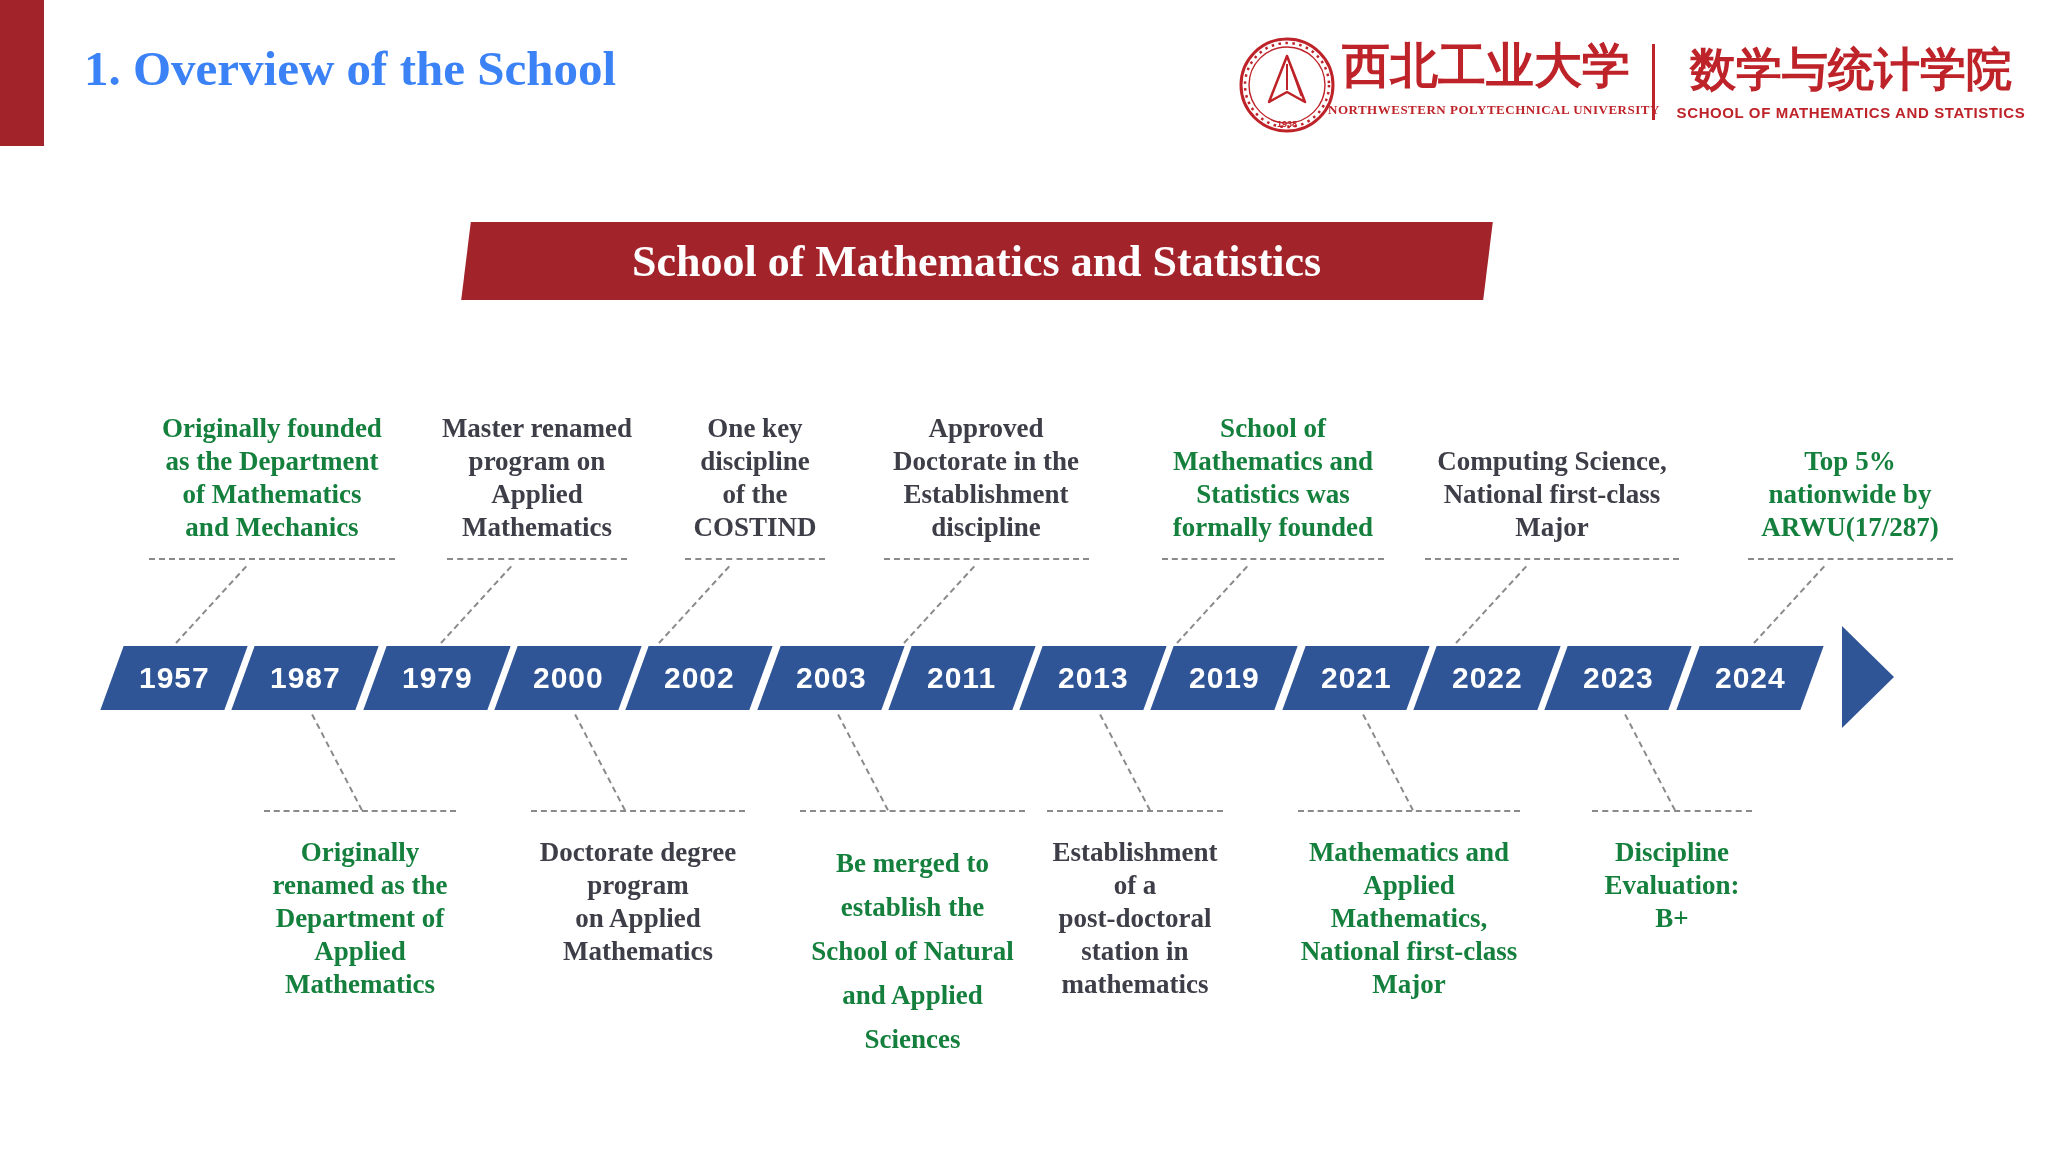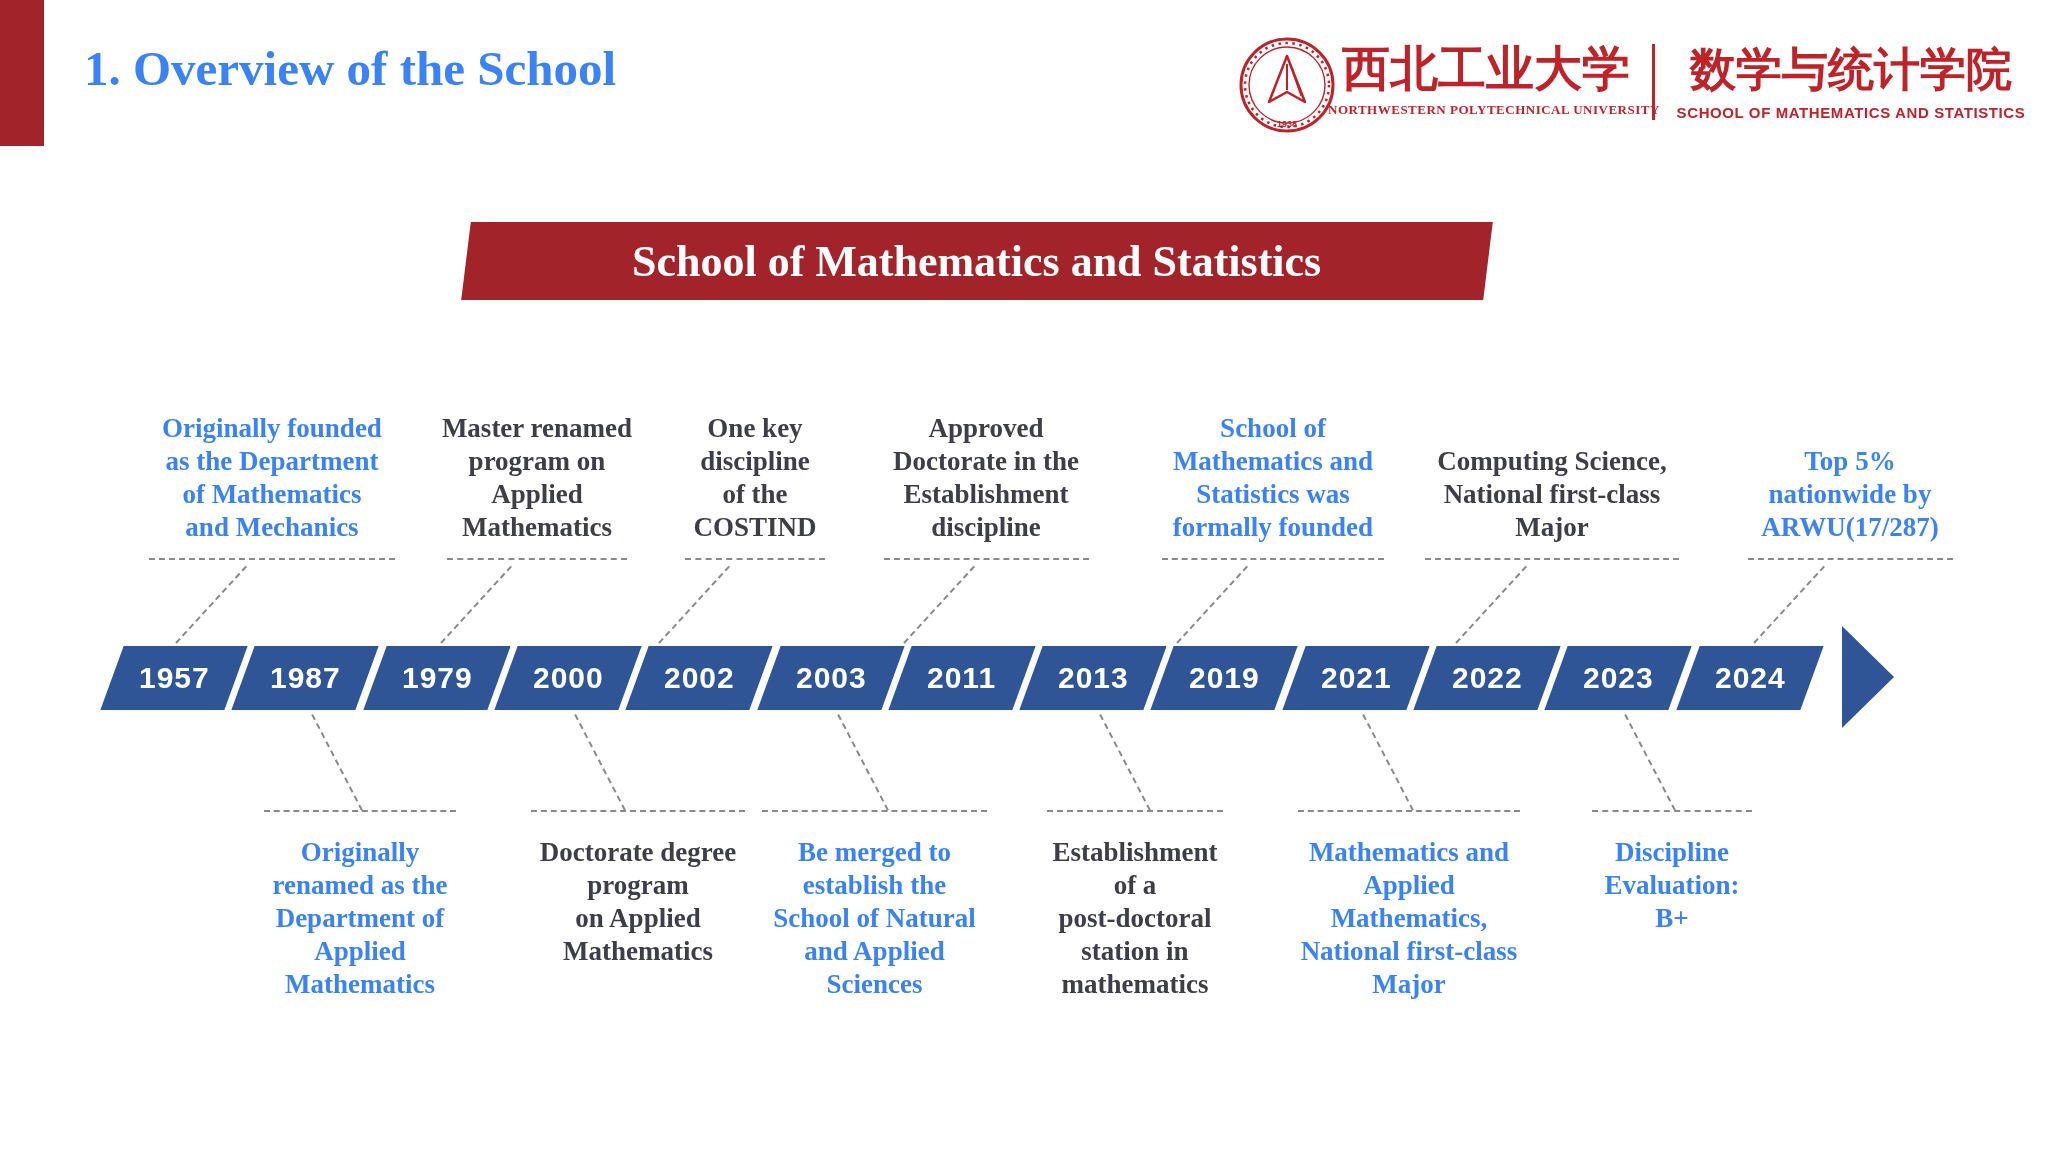--- a/index.html
+++ b/index.html
@@ -10,21 +10,21 @@
   
   .accent-bar{position:absolute;left:0;top:0;width:44px;height:146px;background:#A3232B;}
   
   .slide-title{
     position:absolute;left:84px;top:40px;font-size:49px;font-weight:bold;
     color:#3b82f6;letter-spacing:0px;white-space:nowrap;
   }
   
   .seal{position:absolute;left:1238px;top:36px;width:98px;height:98px;}
   .univ-cn{position:absolute;left:1340px;top:40px;width:292px;height:58px;
-    font-family:Liberation Sans, sans-serif;font-size:48px;font-weight:bold;color:#BE2329;
+    font-family:Liberation Mono, monospace;font-size:48px;font-weight:bold;color:#BE2329;
     text-align:center;line-height:58px;white-space:nowrap;overflow:hidden;}
   .univ-en{position:absolute;left:1328px;top:102px;width:316px;text-align:center;
     font-family:"Liberation Serif",serif;font-size:13px;font-weight:bold;color:#BE2329;
     letter-spacing:0.5px;white-space:nowrap;}
   .logo-divider{position:absolute;left:1652px;top:44px;width:3px;height:76px;background:#BE2329;}
   .school-cn{position:absolute;left:1668px;top:38px;width:366px;height:62px;
     font-family:"DejaVu Sans",sans-serif;font-size:46px;font-weight:bold;color:#BE2329;
     text-align:center;line-height:62px;white-space:nowrap;overflow:hidden;}
   .school-en{position:absolute;left:1660px;top:104px;width:382px;text-align:center;
     font-family:"Liberation Sans",sans-serif;font-size:15px;font-weight:bold;color:#BE2329;
@@ -53,21 +53,21 @@
     border-left:52px solid #2F5597;
   }
   
   .event{
     position:absolute;display:flex;flex-direction:column;text-align:center;
     font-weight:bold;font-size:27px;line-height:33px;font-family:"Liberation Serif",serif;
   }
   .event.above{top:376px;height:184px;justify-content:flex-end;}
   .event.below{top:810px;justify-content:center;}
   .event .line{white-space:nowrap;}
-  .event.red .line{color:#3b82f6;}
+  .event.red .line{color:#15803d;}
   .event.dark .line{color:#3E3E48;}
   .dash-rule{border-top:2px dashed #8a8a8a;width:82%;margin:14px auto 0 auto;}
   .event.below .dash-rule{margin:0 auto 24px auto;}
   .connector{
     position:absolute;height:0;border-top:2px dashed #8a8a8a;transform-origin:0 0;
   }
 </style>
 </head>
 <body>
 
@@ -200,21 +200,21 @@
       </div>
       <div class="connector" style="left: 313.3px; top: 714px; width: 108px; transform: rotate(62.5deg);"></div>
       <div class="event below dark" style="left: 508px; width: 260px;">
         <div class="dash-rule"></div>
         <div class="line">Doctorate degree</div>
         <div class="line">program</div>
         <div class="line">on Applied</div>
         <div class="line">Mathematics</div>
       </div>
       <div class="connector" style="left: 575.9px; top: 714px; width: 108px; transform: rotate(62.5deg);"></div>
-      <div class="event below red" style="left: 737px; width: 275px;">
+      <div class="event below red" style="left: 775px; width: 275px; gap: 11px;">
         <div class="dash-rule"></div>
         <div class="line">Be merged to</div>
         <div class="line">establish the</div>
         <div class="line">School of Natural</div>
         <div class="line">and Applied</div>
         <div class="line">Sciences</div>
       </div>
       <div class="connector" style="left: 838.5px; top: 714px; width: 108px; transform: rotate(62.5deg);"></div>
       <div class="event below dark" style="left: 1027.5px; width: 215px;">
         <div class="dash-rule"></div>

